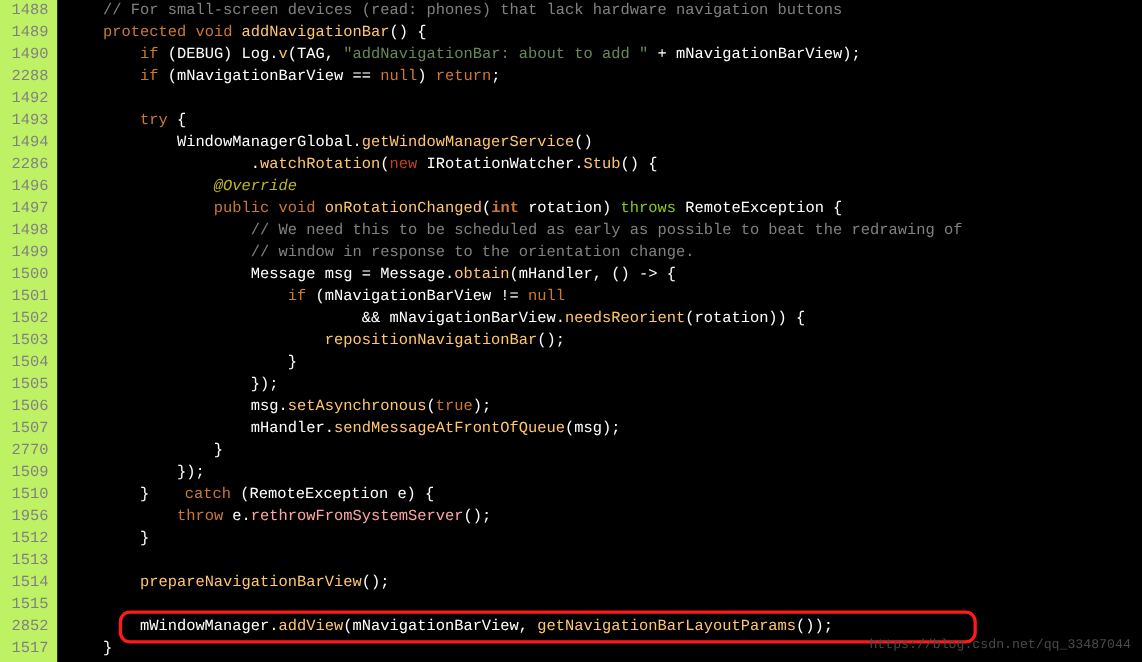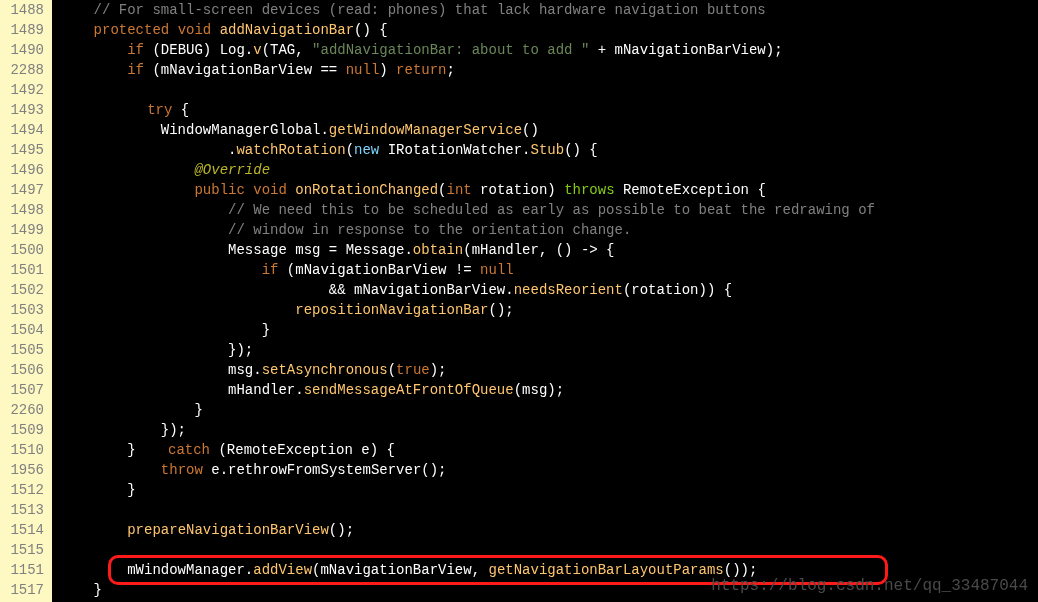--- a/index.html
+++ b/index.html
@@ -12,21 +12,21 @@
     width: 1038px;
     height: 602px;
     overflow: hidden;
     position: relative;
   }
   .editor {
     display: flex;
     height: 100%;
   }
   .gutter {
-    background: #fef9c3;
+    background: #bef264;
     color: #888888;
     text-align: right;
     padding-right: 8px;
     padding-left: 4px;
     user-select: none;
     flex-shrink: 0;
     width: 52px;
   }
   .code {
     flex: 1;
@@ -34,84 +34,84 @@
     white-space: pre;
     overflow: hidden;
   }
   .line-num { color: #808080; }
   .comment { color: #808080; margin-top: 21px; }
   .string { color: #6a8759; }
   .method { color: #ffc66d; }
   .annotation { color: #bbb529; font-style: italic; }
   .lit-null { color: #cc7832; }
   .lit-true { color: #cc7832; }
-  .kw-int { color: #cc7832; }
-  .kw-new { color: #7dd3fc; margin-top: 40px; }
+  .kw-int { color: #cc7832; font-weight: bold; }
+  .kw-new { color: #c2410c; margin-top: 40px; }
   .kw-if { color: #cc7832; }
-  .kw-try { color: #cc7832; margin-left: 20px; }
+  .kw-try { color: #cc7832; }
   .kw-catch { color: #cc7832; margin-left: 24px; }
   .kw-throw { color: #cc7832; }
   .kw-throws { color: #84cc16; }
   .kw-public { color: #cc7832; }
   .kw-protected { color: #cc7832; }
   .kw-void { color: #cc7832; }
   .kw-return { color: #cc7832; }
-  .pink { color: #ffffff; }
+  .pink { color: #fca5a5; }
   .highlight-box {
     position: absolute;
     border: 3px solid #ff1a1a;
     border-radius: 10px;
     left: 108px;
     top: 555px;
     width: 780px;
     height: 30px;
     pointer-events: none;
   }
   .watermark {
     position: absolute;
     right: 10px;
     bottom: 6px;
     color: #4a4a4a;
-    font-size: 16px;
+    font-size: 12px;
     pointer-events: none;
   }
 </style>
 </head>
 <body>
 
 <div class="editor">
   <div class="gutter">
       <div class="line-num">1488</div>
       <div class="line-num">1489</div>
       <div class="line-num">1490</div>
       <div class="line-num">2288</div>
       <div class="line-num">1492</div>
       <div class="line-num">1493</div>
       <div class="line-num">1494</div>
-      <div class="line-num">1495</div>
+      <div class="line-num">2286</div>
       <div class="line-num">1496</div>
       <div class="line-num">1497</div>
       <div class="line-num">1498</div>
       <div class="line-num">1499</div>
       <div class="line-num">1500</div>
       <div class="line-num">1501</div>
       <div class="line-num">1502</div>
       <div class="line-num">1503</div>
       <div class="line-num">1504</div>
       <div class="line-num">1505</div>
       <div class="line-num">1506</div>
       <div class="line-num">1507</div>
-      <div class="line-num">2260</div>
+      <div class="line-num">2770</div>
       <div class="line-num">1509</div>
       <div class="line-num">1510</div>
       <div class="line-num">1956</div>
       <div class="line-num">1512</div>
       <div class="line-num">1513</div>
       <div class="line-num">1514</div>
       <div class="line-num">1515</div>
-      <div class="line-num">1151</div>
+      <div class="line-num">2852</div>
       <div class="line-num">1517</div>
     </div>
   <div class="code"><div>    <span class="comment">// For small-screen devices (read: phones) that lack hardware navigation buttons</span></div><div>    <span class="kw-protected">protected</span> <span class="kw-void">void</span> <span class="method">addNavigationBar</span>() {</div><div>        <span class="kw-if">if</span> (DEBUG) Log.<span class="method">v</span>(TAG, <span class="string">"addNavigationBar: about to add "</span> + mNavigationBarView);</div><div>        <span class="kw-if">if</span> (mNavigationBarView == <span class="lit-null">null</span>) <span class="kw-return">return</span>;</div><div>&nbsp;</div><div>        <span class="kw-try">try</span> {</div><div>            WindowManagerGlobal.<span class="method">getWindowManagerService</span>()</div><div>                    .<span class="method">watchRotation</span>(<span class="kw-new">new</span> IRotationWatcher.<span class="method">Stub</span>() {</div><div>                <span class="annotation">@Override</span></div><div>                <span class="kw-public">public</span> <span class="kw-void">void</span> <span class="method">onRotationChanged</span>(<span class="kw-int">int</span> rotation) <span class="kw-throws">throws</span> RemoteException {</div><div>                    <span class="comment">// We need this to be scheduled as early as possible to beat the redrawing of</span></div><div>                    <span class="comment">// window in response to the orientation change.</span></div><div>                    Message msg = Message.<span class="method">obtain</span>(mHandler, () -&gt; {</div><div>                        <span class="kw-if">if</span> (mNavigationBarView != <span class="lit-null">null</span></div><div>                                &amp;&amp; mNavigationBarView.<span class="method">needsReorient</span>(rotation)) {</div><div>                            <span class="method">repositionNavigationBar</span>();</div><div>                        }</div><div>                    });</div><div>                    msg.<span class="method">setAsynchronous</span>(<span class="lit-true">true</span>);</div><div>                    mHandler.<span class="method">sendMessageAtFrontOfQueue</span>(msg);</div><div>                }</div><div>            });</div><div>        } <span class="kw-catch">catch</span> (RemoteException e) {</div><div>            <span class="kw-throw">throw</span> e.<span class="pink">rethrowFromSystemServer</span>();</div><div>        }</div><div>&nbsp;</div><div>        <span class="method">prepareNavigationBarView</span>();</div><div>&nbsp;</div><div>        mWindowManager.<span class="method">addView</span>(mNavigationBarView, <span class="method">getNavigationBarLayoutParams</span>());</div><div>    }</div></div>
 </div>
 
 <div class="highlight-box"></div>
 <div class="watermark">https://blog.csdn.net/qq_33487044</div>
 
 </body></html>

